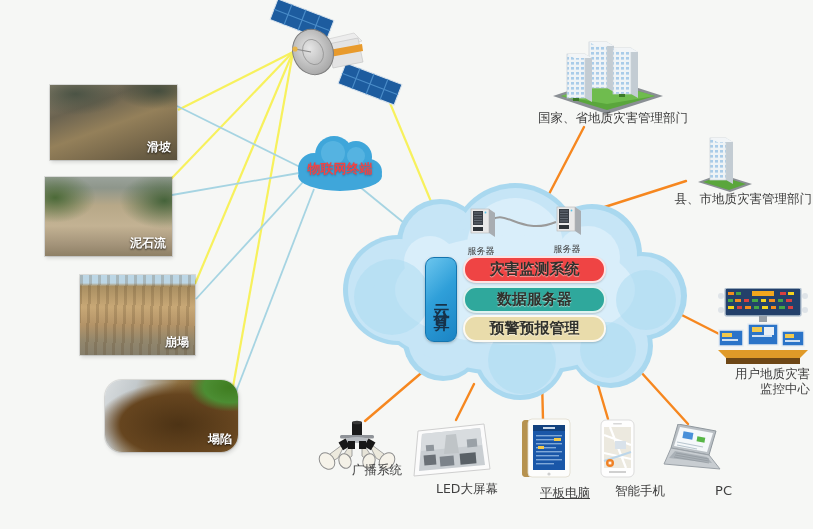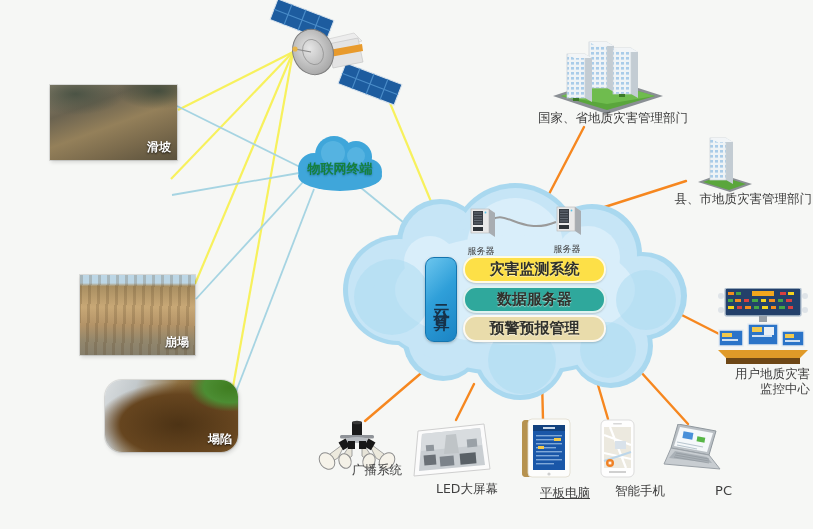--- a/index.html
+++ b/index.html
@@ -14,21 +14,21 @@
   .module{position:absolute;z-index:5;height:23px;width:139px;left:463px;border-radius:13px;
           border:2px solid rgba(255,255,255,.85);display:flex;align-items:center;justify-content:center;
           font-size:15px;font-weight:600;color:#30312c;text-shadow:0 1px 1px rgba(255,255,255,.55);
           box-shadow:0 1px 2px rgba(0,0,0,.18);}
   #cloud-computing-box{position:absolute;z-index:5;left:425px;top:257px;width:30px;height:83px;
           border-radius:9px;background:linear-gradient(135deg,#6cc6ee 0%,#2f9fd9 45%,#1b84c4 100%);
           border:1px solid #1474ae;display:flex;align-items:center;justify-content:center;
           writing-mode:vertical-lr;text-orientation:upright;font-size:16px;font-weight:700;color:#17324a;
           letter-spacing:5px;box-shadow:0 1px 3px rgba(0,0,0,.25);}
   #iot-cloud-label{position:absolute;z-index:4;left:297px;top:160px;width:86px;text-align:center;
-          color:#15803d;font-size:13px;font-weight:700;text-shadow:0 1px 2px rgba(0,60,100,.4);}
+          color:#ef4444;font-size:13px;font-weight:700;text-shadow:0 1px 2px rgba(0,60,100,.4);}
   .srv{position:absolute;z-index:4;width:40px;text-align:center;}
   .srv .srv-lbl{font-size:9px;color:#3d3d3d;margin-top:-1px;}
   #monitor-label{line-height:15px;}
   
   #photo-landslide{left:50px;top:85px;width:127px;height:75px;
     background:
       radial-gradient(70px 30px at 20% 12%,rgba(70,80,66,.9),rgba(70,80,66,0) 70%),
       radial-gradient(60px 26px at 85% 8%,rgba(60,72,58,.85),rgba(60,72,58,0) 70%),
       linear-gradient(160deg,#8d8570 0%,#6b6350 28%,#94805a 52%,#7a6a4c 74%,#59503c 100%);}
   #photo-debrisflow{left:45px;top:177px;width:127px;height:79px;
@@ -158,20 +158,23 @@
       <line x1="295" y1="49" x2="311" y2="52" stroke="#888" stroke-width="1.2"></line>
       <circle cx="295" cy="49" r="2.6" fill="#e8b54a"></circle>
     </g>
   </svg>
 
   <div id="iot-cloud-label">物联网终端</div>
 
   <div class="photo" id="photo-landslide">
     <span class="tag">滑坡</span>
   </div>
+  <div class="photo" id="photo-debrisflow">
+    <span class="tag">泥石流</span>
+  </div>
   <div class="photo" id="photo-collapse">
     <span class="tag">崩塌</span>
   </div>
   <div class="photo" id="photo-subsidence">
     <span class="tag">塌陷</span>
   </div>
 
   <div class="srv abs" style="left:461px;top:206px;">
     <svg width="40" height="36" viewBox="0 0 40 36">
       <polygon points="10,3 28,3 34,7 16,7" fill="#d6d6d6"></polygon>
@@ -191,21 +194,21 @@
       <rect x="10" y="3" width="18" height="24" fill="#e9e9e9" stroke="#b5b5b5" stroke-width="0.6"></rect>
       <rect x="12" y="5" width="10" height="14" fill="#3a3f46"></rect>
       <path d="M13 7 h8 M13 9.5 h8 M13 12 h8 M13 14.5 h8 M13 17 h8" stroke="#6e7680" stroke-width="0.8"></path>
       <rect x="12" y="21" width="10" height="4" fill="#2e3338"></rect>
       <circle cx="24.5" cy="6.5" r="0.9" fill="#57c2e8"></circle>
     </svg>
     <div class="srv-lbl">服务器</div>
   </div>
 
   <div id="cloud-computing-box">云计算</div>
-  <div class="module" style="top: 256px; background-color: #fde047;">灾害监测系统</div>
+  <div class="module" style="top: 256px; background-color: #ef4444;">灾害监测系统</div>
   <div class="module" style="top: 286px; background-color: rgb(47, 168, 156);">数据服务器</div>
   <div class="module" style="top: 315px; background-color: rgb(233, 220, 171); text-align: right;">预警预报管理</div>
 
   <div class="abs icon" style="left:545px;top:36px;">
     <svg width="124" height="78" viewBox="0 0 124 78">
       <defs>
         <pattern id="win" width="5" height="5" patternUnits="userSpaceOnUse">
           <rect width="5" height="5" fill="#eef3f6"></rect>
             <rect x="1" y="1" width="3" height="2.6" fill="#a9cce9"></rect>
         </pattern>

